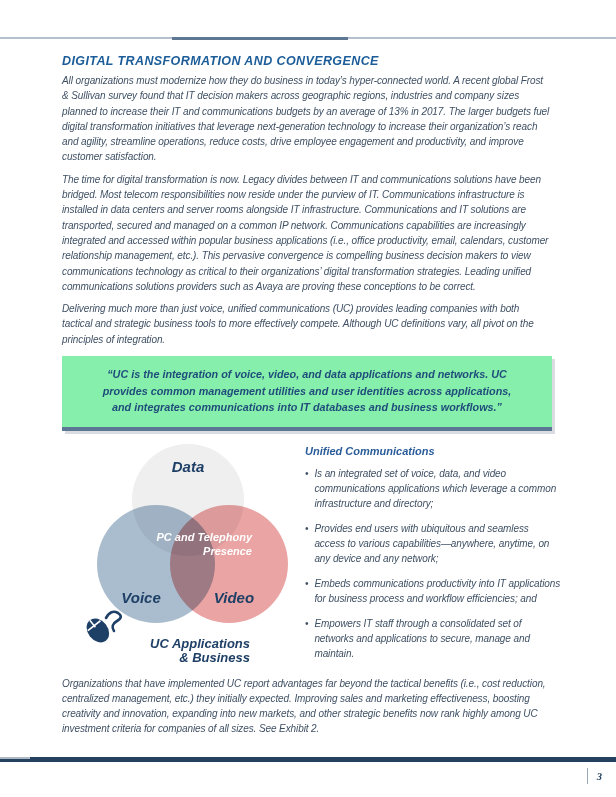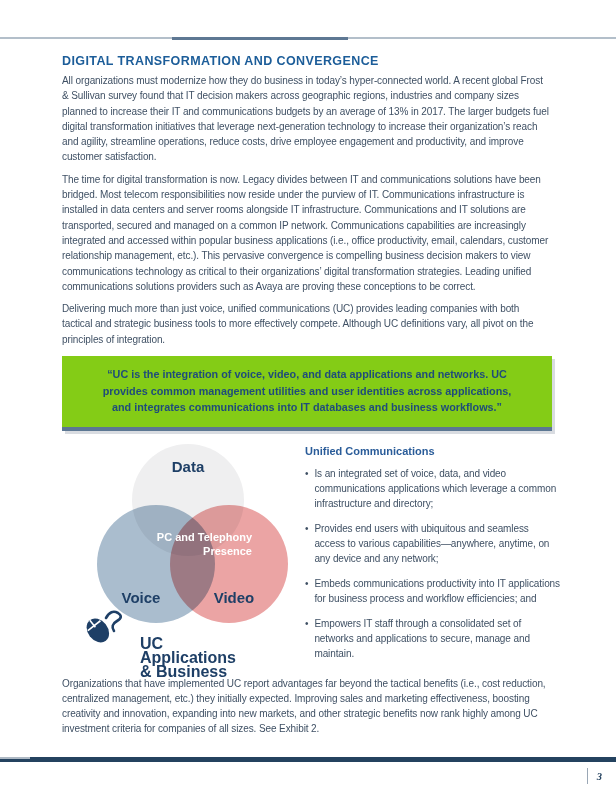--- a/index.html
+++ b/index.html
@@ -29,39 +29,39 @@
   }
   .header-rule-dark {
     position: absolute;
     left: 172px;
     top: -0.5px;
     width: 176px;
     height: 3px;
     background: #5e7893;
   }
   
-  .content { padding: 0 64px 0 62px; }
+  .content { padding: 0 64px 0 62px; font-style: italic; }
   h1.section-heading {
     margin-top: 15px;
     font-size: 12.5px;
     letter-spacing: 0.4px;
     font-weight: bold;
     color: #1c5d99;
     margin-bottom: 5px;
   }
   p.body-par {
     font-size: 10px;
     letter-spacing: -0.1px;
     line-height: 15.3px;
     color: #3f5064;
     margin-bottom: 7px;
   }
   .quote-box {
     margin-top: 9px;
-    background: #84cc16;
+    background: #86efac;
     border-bottom: 4px solid #5c7793;
     box-shadow: 3px 3px 0 #d9dce1;
     padding: 10px 32px 11px;
   }
   .quote-text {
     text-align: center;
     font-size: 10.8px;
     font-weight: bold;
     line-height: 16.5px;
     color: #1f4c7a;
@@ -88,22 +88,22 @@
     left: 66px; top: 86px; width: 124px;
     text-align: right;
     font-size: 11px;
     font-weight: bold;
     line-height: 14px;
     color: #ffffff;
   }
   .venn-caption {
     position: absolute;
     left: 78px; top: 193px; width: 110px;
-    text-align: left;
-    font-size: 16px;
+    text-align: right;
+    font-size: 13px;
     font-weight: bold;
     line-height: 14px;
     color: #1e3f66;
   }
   .mouse-icon { position: absolute; left: 20px; top: 163px; }
   
   .uc-col { position: absolute; left: 243px; top: 1px; width: 256px; }
   .uc-heading {
     font-size: 11px;
     font-weight: bold;

